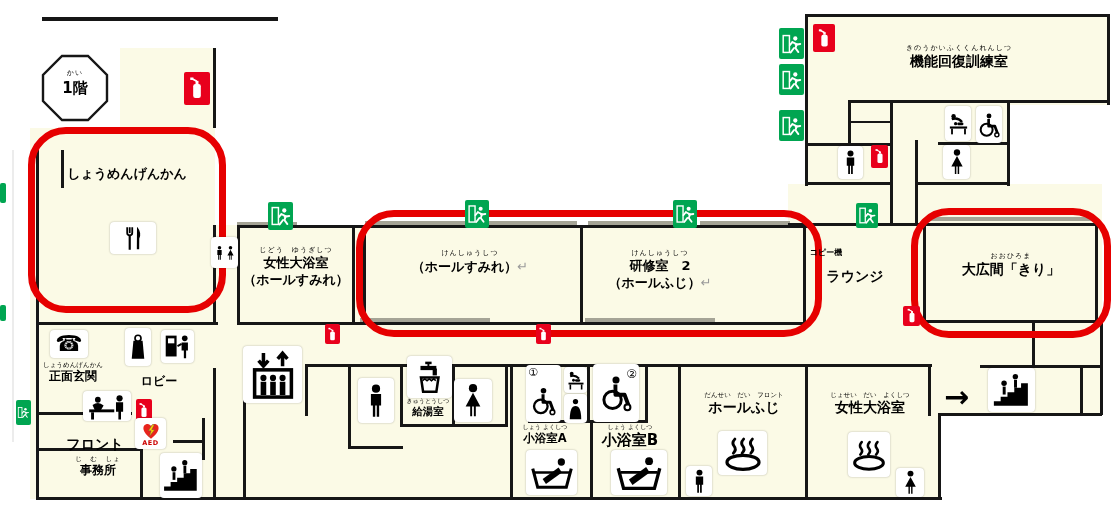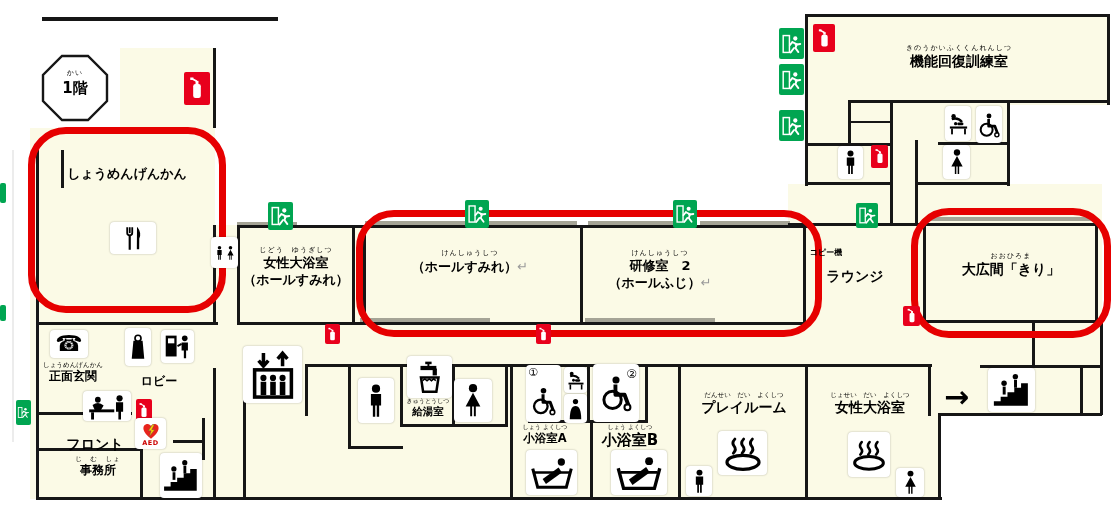--- a/index.html
+++ b/index.html
@@ -539,22 +539,22 @@
     <span class="furi" style="font-size:6px;letter-spacing:0">しょう よくしつ</span>
     <span class="main" style="font-size:11.5px">小浴室A</span>
   </div>
 
   <div class="lbl" style="left:597px;top:424px;width:66px">
     <span class="furi" style="font-size:6px;letter-spacing:0">しょう よくしつ</span>
     <span class="main" style="font-size:15px">小浴室B</span>
   </div>
 
   <div class="lbl" style="left:698px;top:392px;width:92px">
-    <span class="furi" style="font-size:6.5px;letter-spacing:0">だんせい　だい　よくしつ</span>
-    <span class="main" style="font-size:14px">プレイルーム</span>
+    <span class="furi" style="font-size:6.5px;letter-spacing:0">だんせい　だい　フロント</span>
+    <span class="main" style="font-size:14px">ホールふじ</span>
   </div>
 
   <div class="lbl" style="left:824px;top:392px;width:92px">
     <span class="furi" style="font-size:6.5px;letter-spacing:0">じょせい　だい　よくしつ</span>
     <span class="main" style="font-size:14px">女性大浴室</span>
   </div>
 
 </div>
 
 </body></html>

